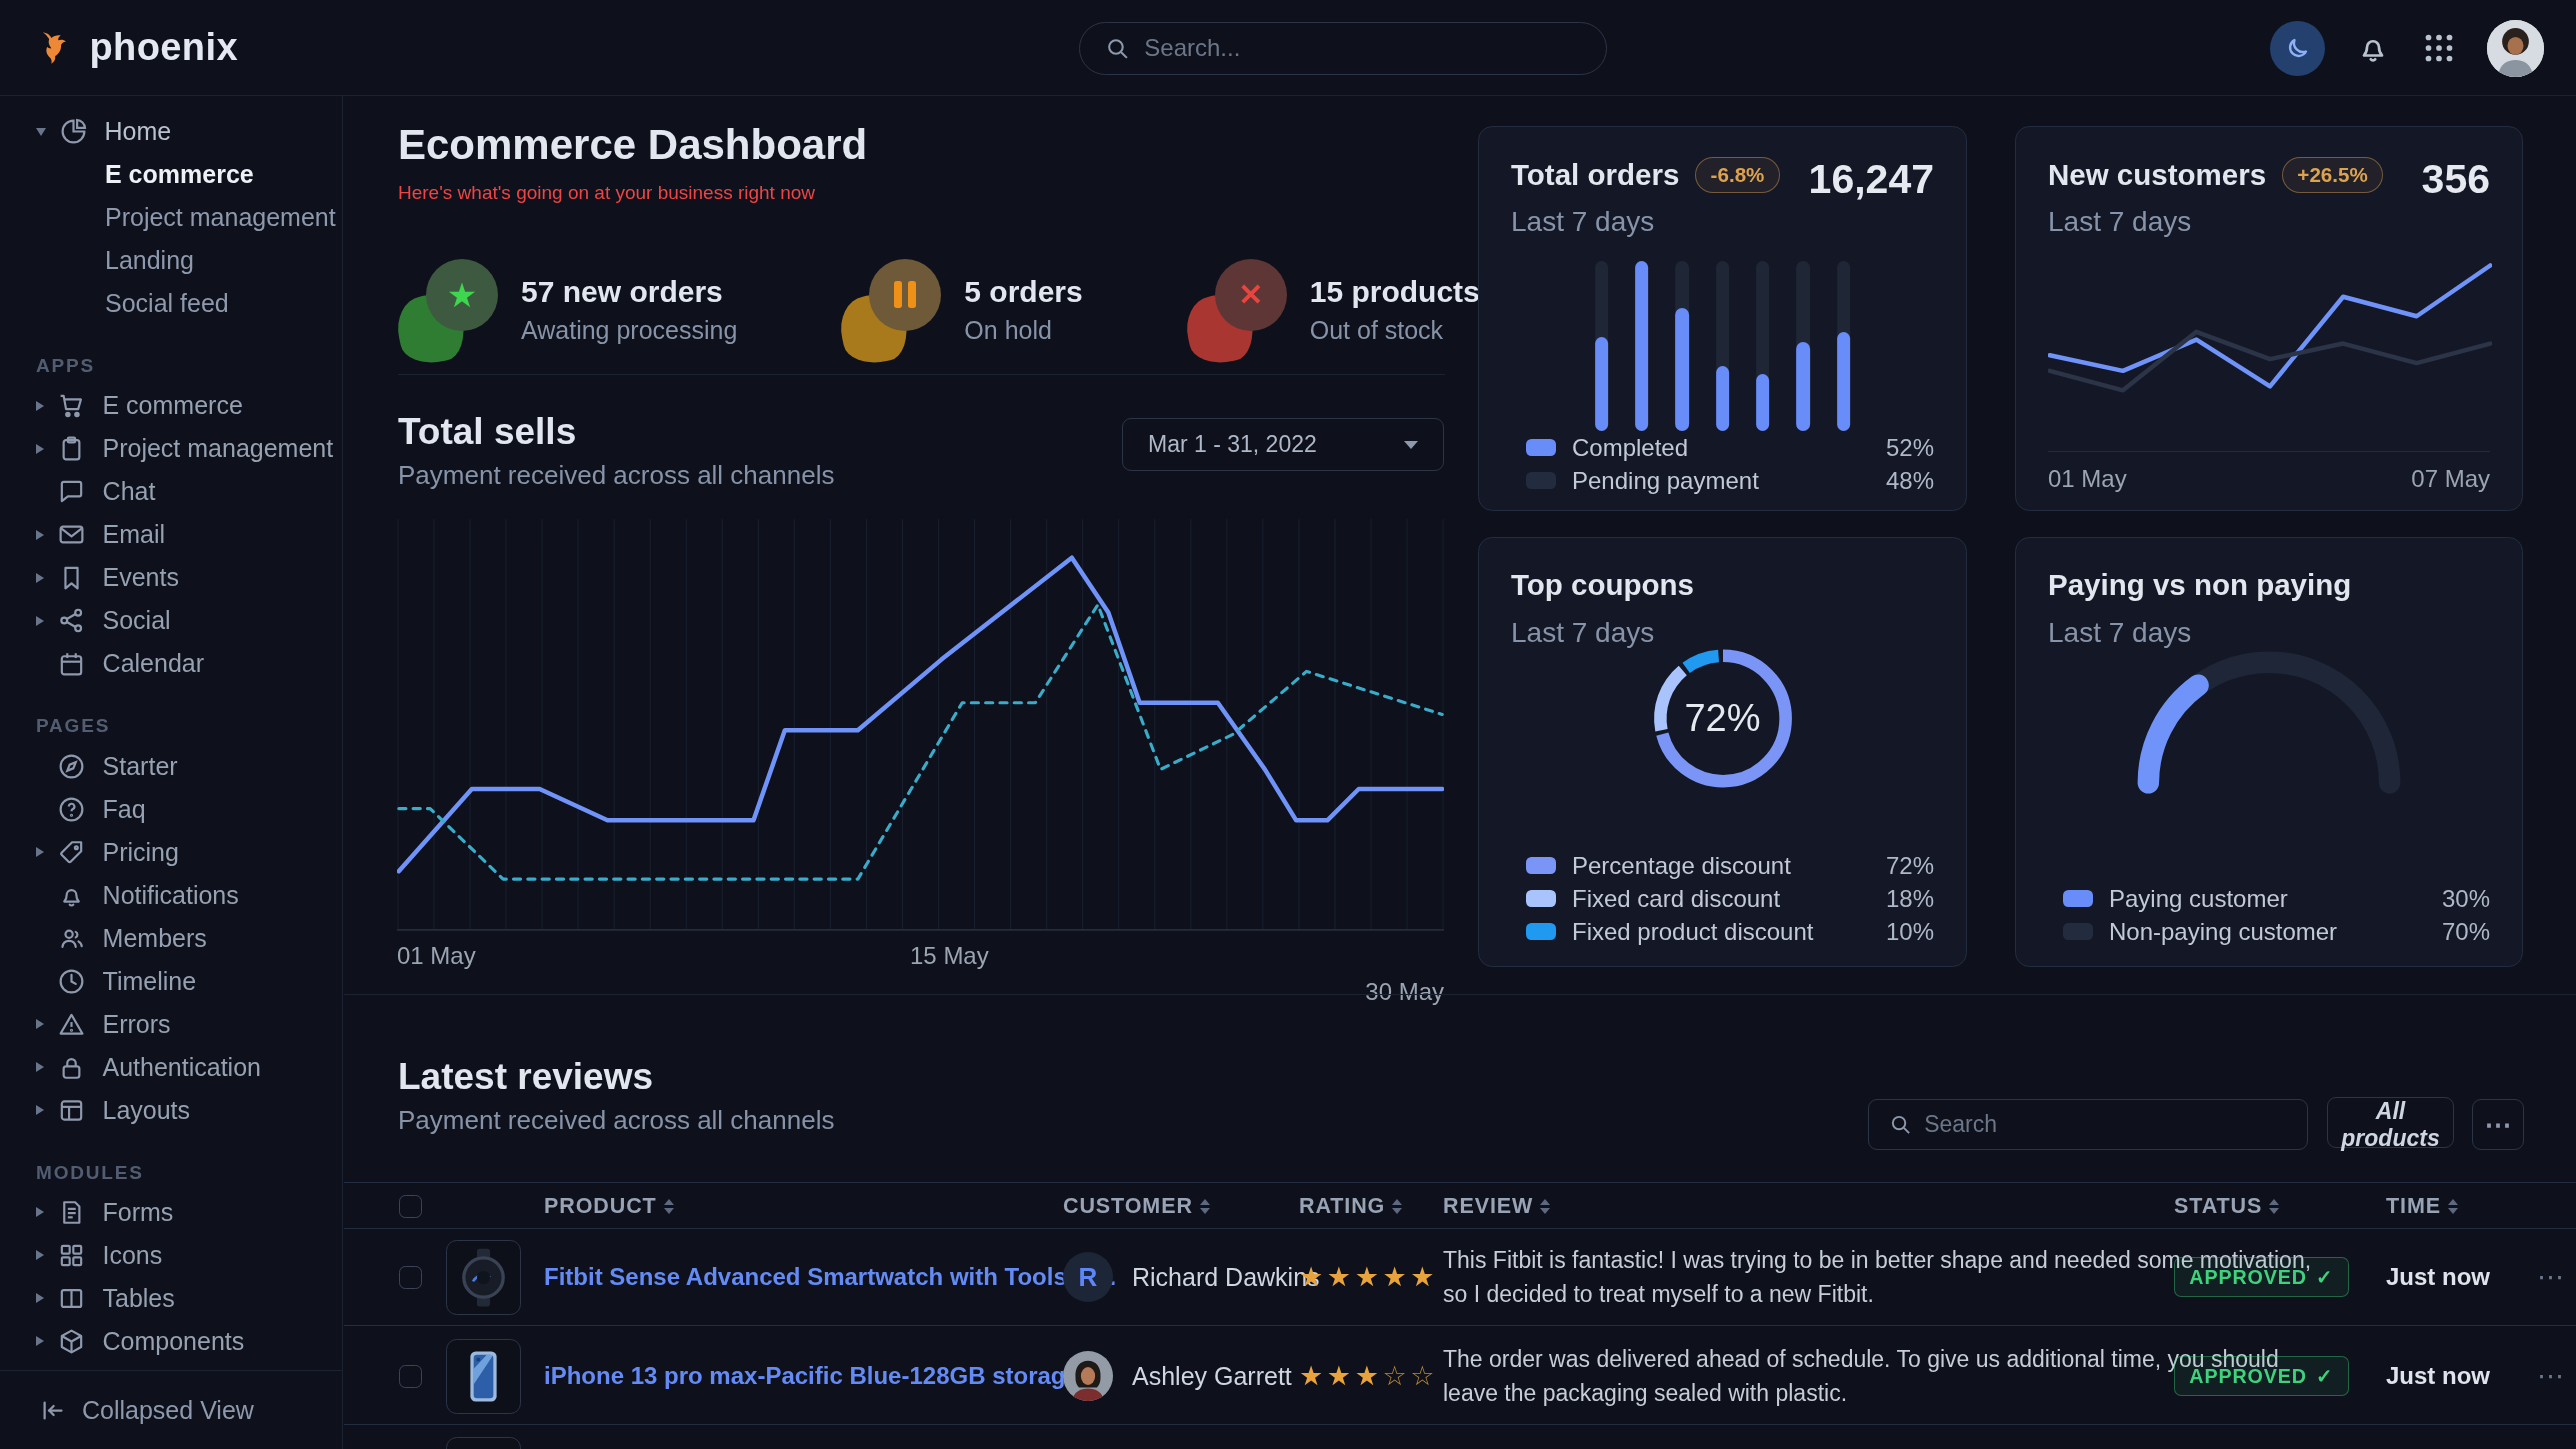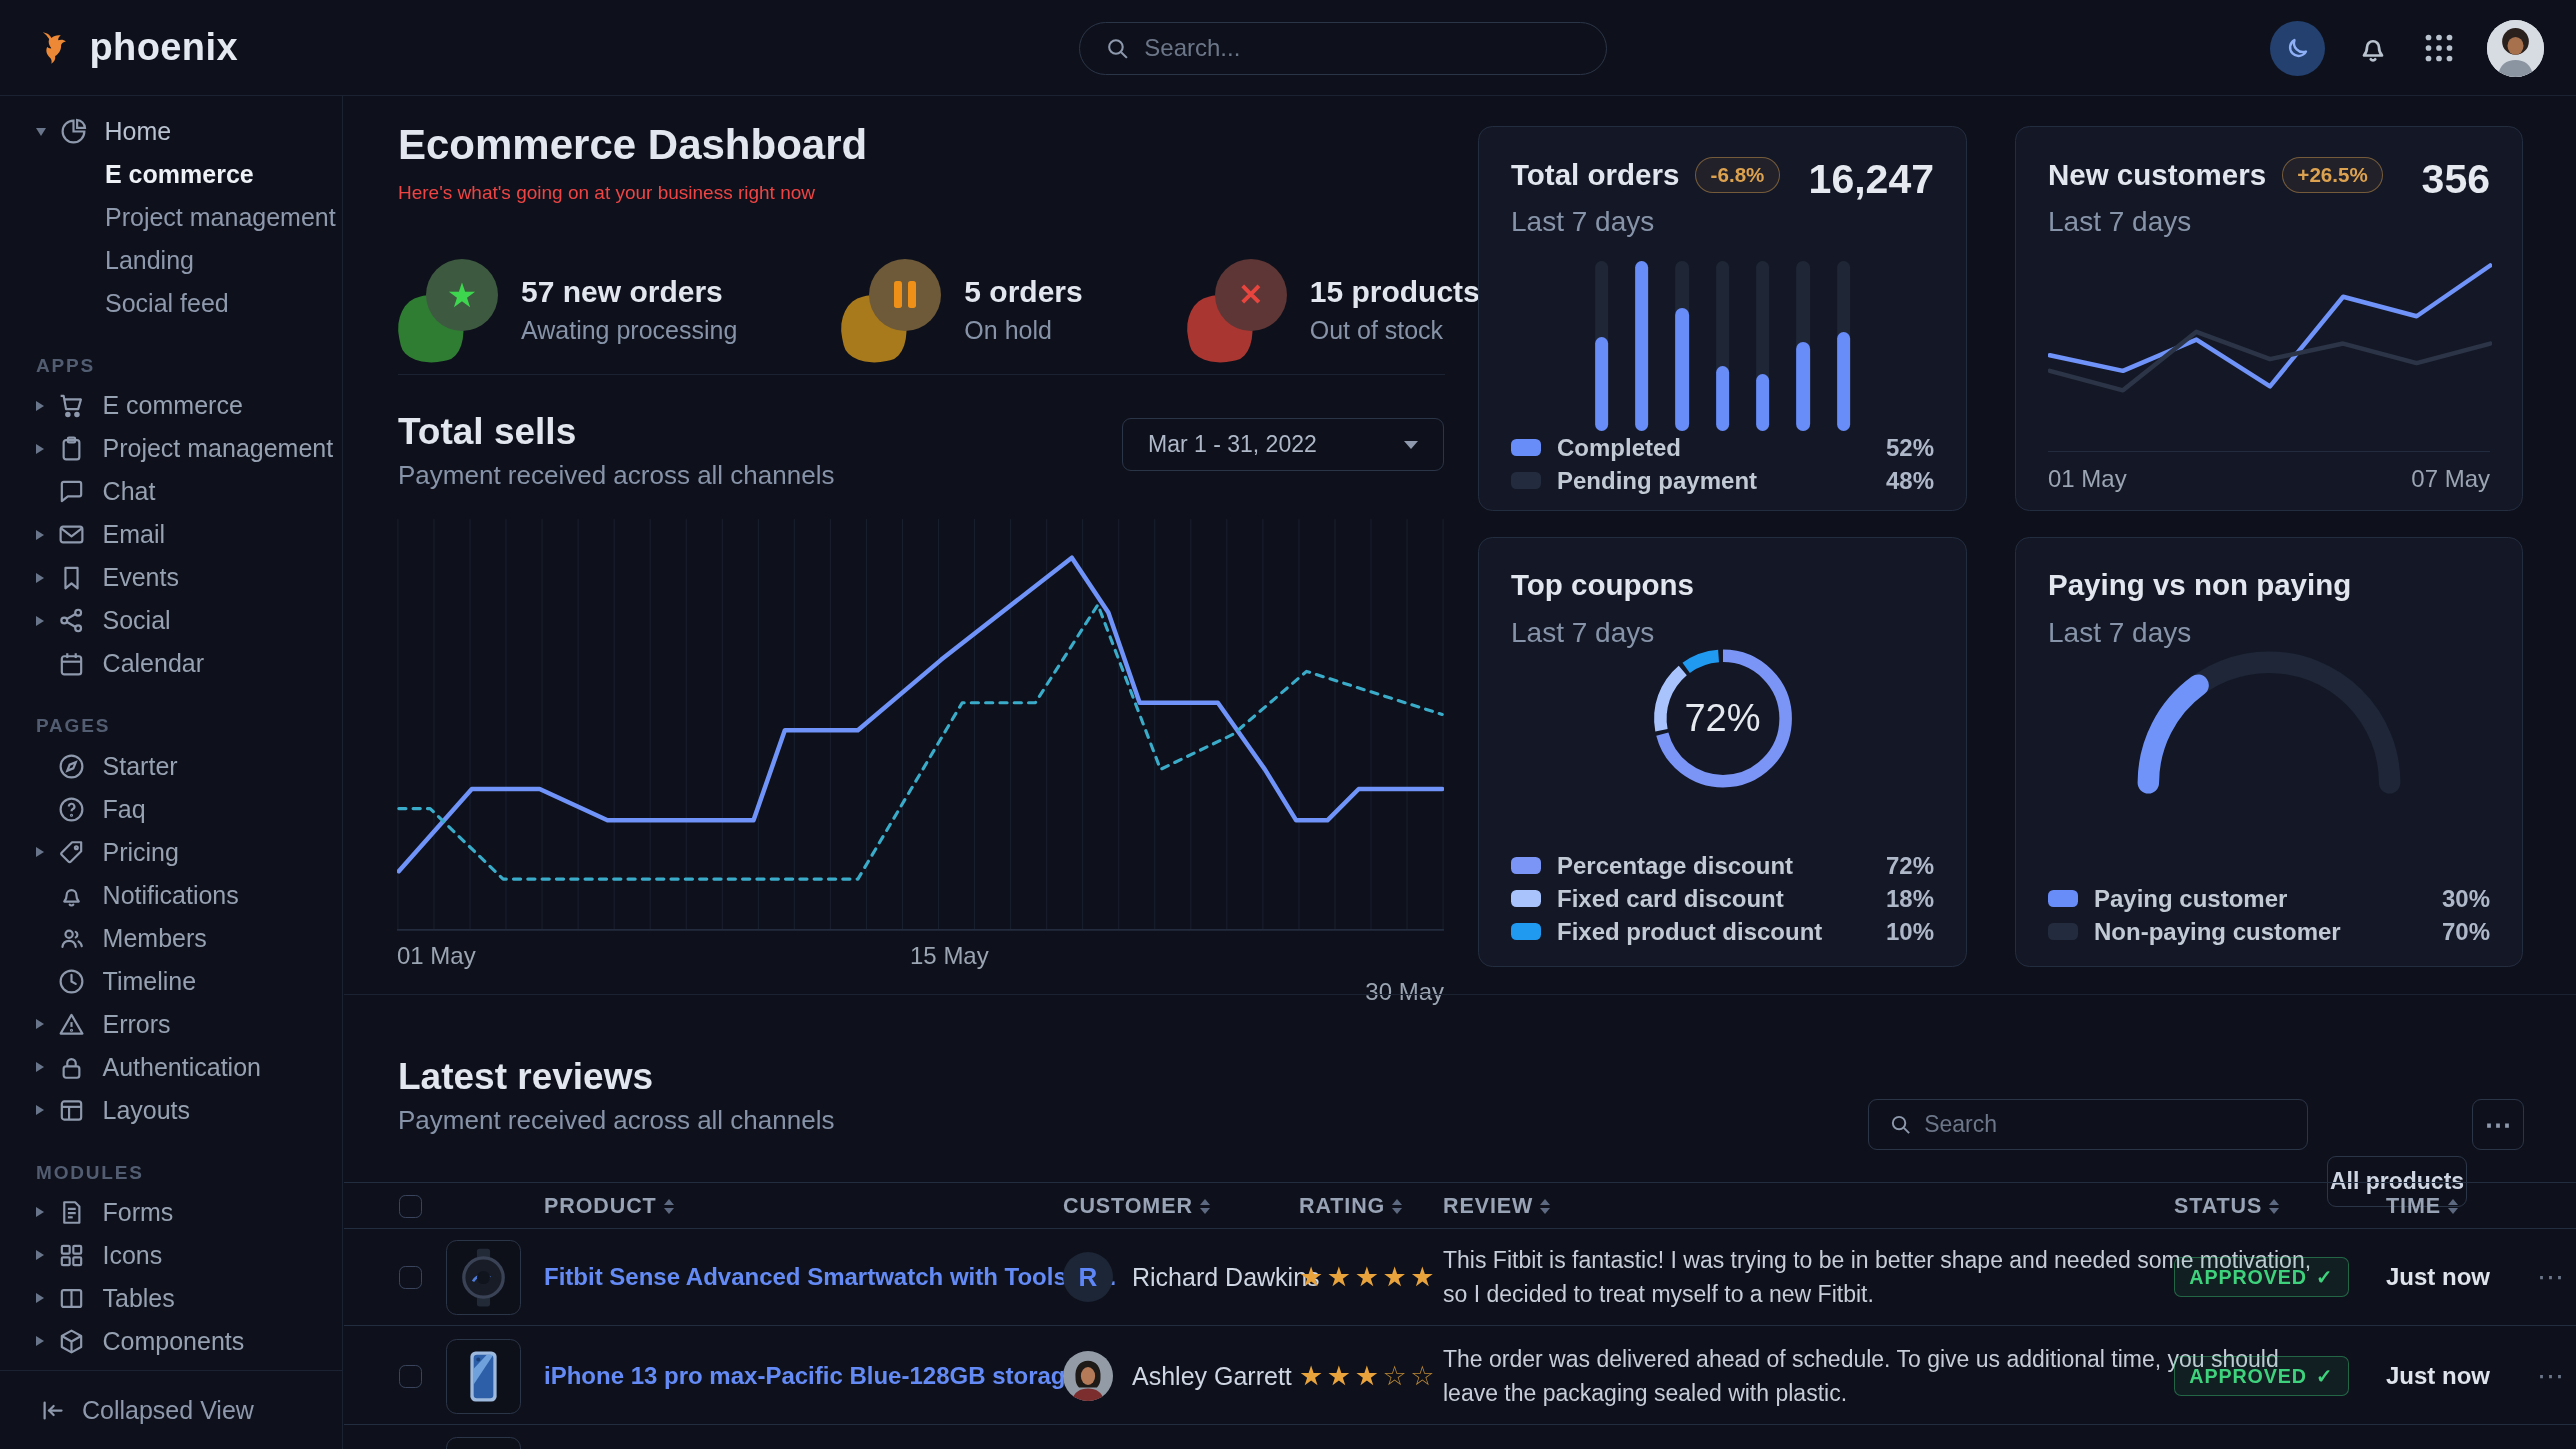--- a/index.html
+++ b/index.html
@@ -71,21 +71,21 @@
   .xlabels{position:absolute;left:53px;top:846px;width:1047px;font-size:24px;color:#9aa4b2;}
   .xlabels .x0{position:absolute;left:0;} .xlabels .x1{position:absolute;left:49%;} .xlabels .x2{position:absolute;right:0;margin-top:36px;}
 
   
   .card{position:absolute;background:var(--card);border:0.9px solid var(--border);border-radius:14.3px;}
   .card-title-row{position:absolute;left:32px;top:30px;display:flex;align-items:center;gap:16px;}
   .card-title{font-size:29.5px;font-weight:bold;color:#e2e7ef;}
   .badge{font-size:20.6px;font-weight:bold;color:var(--warn);border:0.9px solid rgba(220,162,79,.45);background:rgba(220,162,79,.07);border-radius:894px;padding:5.4px 14.3px;}
   .card-period{position:absolute;left:32px;top:79px;font-size:28px;color:#8693a8;}
   .card-value{position:absolute;right:32px;top:29px;font-size:41px;font-weight:bold;color:#e6eaf0;}
-  .legend{position:absolute;left:32px;right:32px;bottom:12.5px;font-weight:bold;}
+  .legend{position:absolute;left:47px;right:32px;bottom:12.5px;}
   .legend.pad20{bottom:18px;}
   .lg-row{height:33px;display:flex;align-items:center;}
   .sw{width:30px;height:17px;border-radius:5.4px;margin-right:16px;flex:none;}
   .lg-lbl{font-size:24px;color:#c2cad6;}
   .lg-val{margin-left:auto;font-size:24px;color:#aeb8c8;}
 
   .bars-wrap{position:absolute;left:50%;transform:translateX(-50%);top:134px;height:170px;display:flex;gap:27px;align-items:flex-end;}
   .btrack{width:13.4px;height:170px;background:var(--track);border-radius:7.2px;position:relative;}
   .bfill{position:absolute;left:0;right:0;bottom:0;background:#688cf8;border-radius:7.2px;}
 
@@ -97,21 +97,21 @@
   .donut-center{position:absolute;inset:0;display:flex;align-items:center;justify-content:center;font-size:38px;color:#e6eaf0;}
   .gauge-wrap{position:absolute;left:50%;transform:translateX(-50%);top:106px;}
 
   
   .big-hr{position:absolute;left:0;right:0;top:898px;border-top:0.9px solid var(--line);}
   .rev-head{position:absolute;left:54px;top:960px;}
   .rev-search{position:absolute;left:1524px;top:1003px;width:440px;height:51px;border:0.9px solid var(--border2);border-radius:9px;display:flex;align-items:center;padding:0 19.7px;gap:12.5px;}
   .rev-search input{background:transparent;border:none;outline:none;color:var(--txt2);font-size:23px;font-family:"Liberation Sans",sans-serif;width:100%;}
   .rev-search input::placeholder{color:#6c7689;}
   .btn{border:0.9px solid var(--border2);background:transparent;border-radius:9px;height:51px;color:#cfd6e3;font-size:23px;font-weight:bold;font-family:"Liberation Sans",sans-serif;cursor:pointer;}
-  .btn.all-products{position:absolute;left:1983px;top:1060px;width:140px;}
+  .btn.all-products{position:absolute;left:1983px;top:1001px;width:127px;font-style:italic;}
   .btn.more{position:absolute;left:2128px;top:1003px;width:52px;color:#8e99ad;font-size:27px;}
 
   .t-header{position:absolute;left:0;right:0;top:1086px;height:47px;border-top:0.9px solid var(--border);border-bottom:0.9px solid var(--border);}
   .th{position:absolute;top:0;height:47px;display:flex;align-items:center;gap:7.2px;font-size:21.5px;font-weight:bold;letter-spacing:0.9px;color:#98a3b5;}
   .sort{display:flex;flex-direction:column;gap:2.7px;}
   .sort i{display:block;width:0;height:0;border-left:5.4px solid transparent;border-right:5.4px solid transparent;}
   .sort .up{border-bottom:6.3px solid #5d6980;} .sort .dn{border-top:6.3px solid #5d6980;}
   .t-row{position:absolute;left:0;right:0;height:98px;border-bottom:0.9px solid var(--border);}
   .cell{position:absolute;top:0;height:98px;display:flex;align-items:center;}
   .checkbox{width:23px;height:23px;border:1.8px solid #39445c;border-radius:6.3px;background:transparent;cursor:pointer;}

